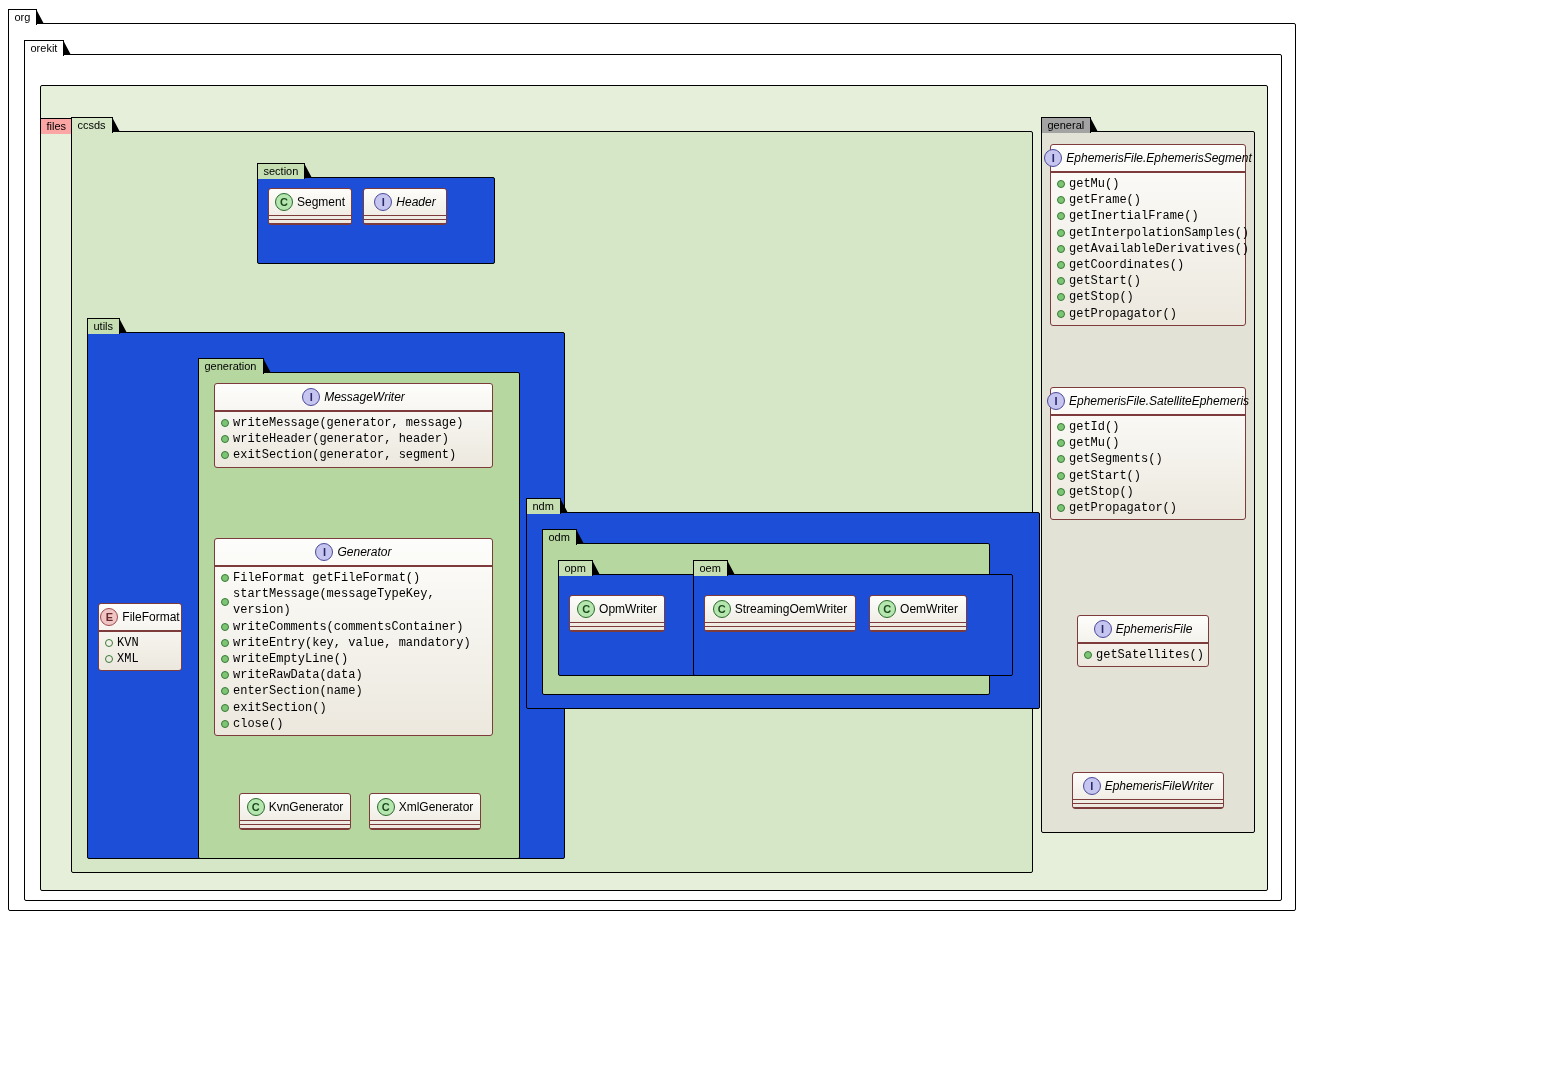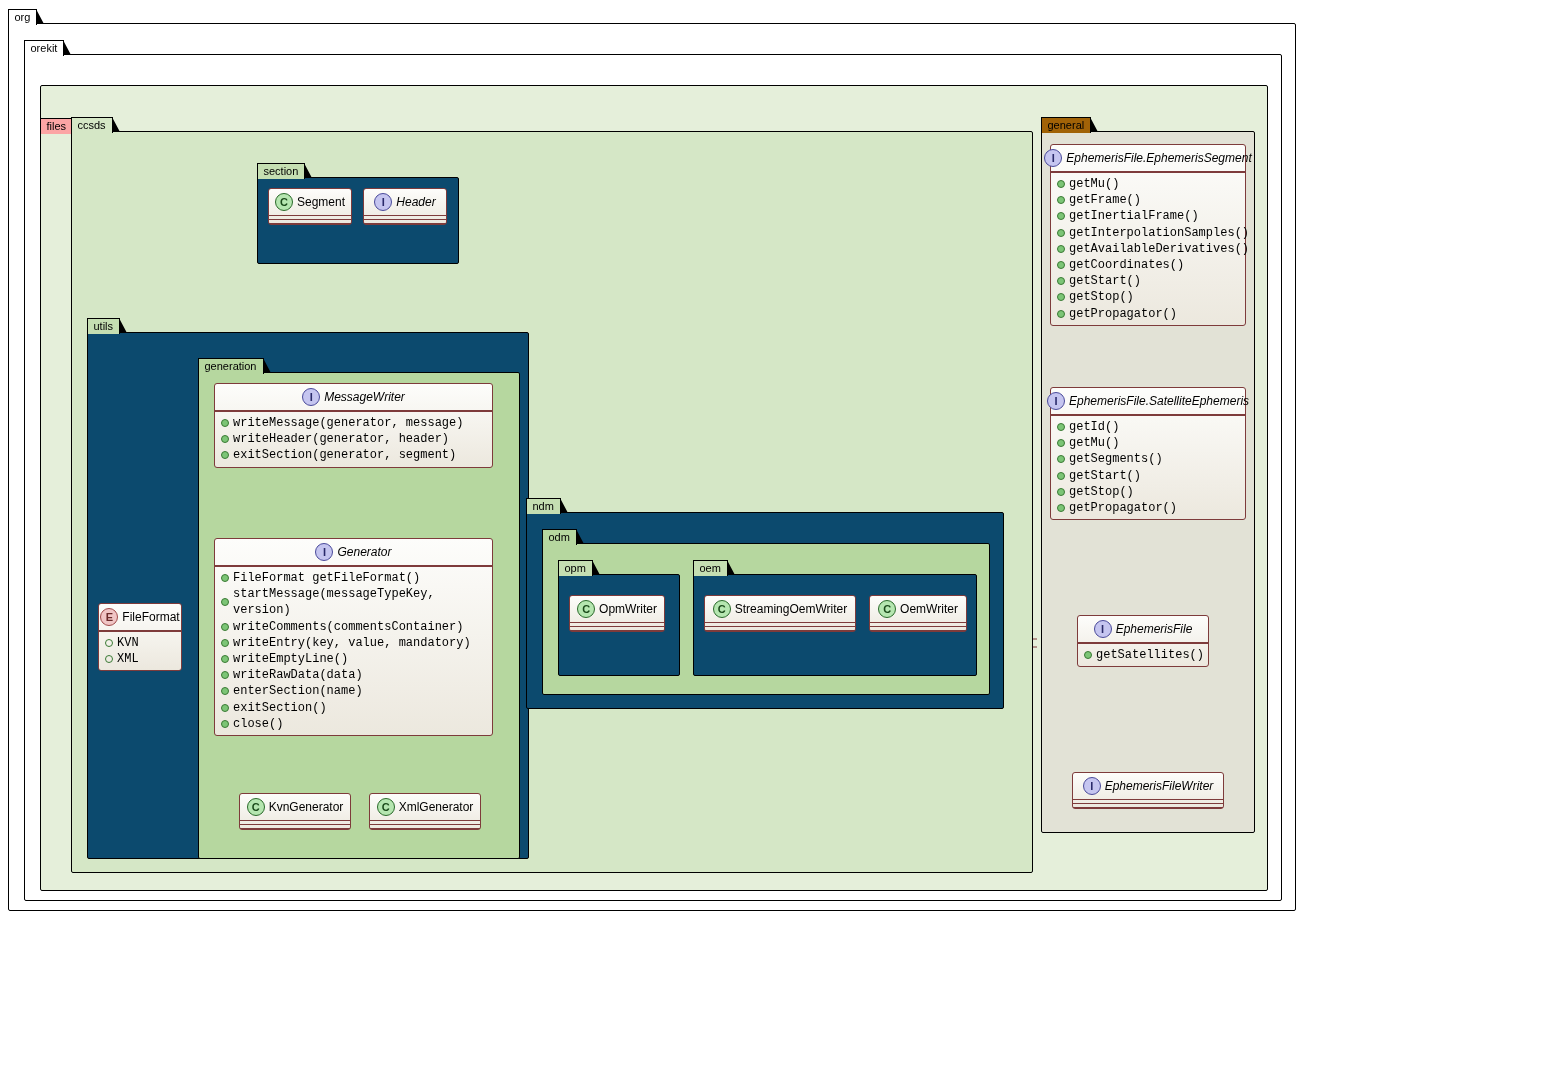--- a/index.html
+++ b/index.html
@@ -35,26 +35,26 @@
     height: 0;
     border-top: 15px solid transparent;
     border-left: 8px solid #000;
   }
   .pkg-white { background: #fff; }
   .pkg-white > .tab { background: #fff; }
   .pkg-green1 { background: #e5efda; border-color: #000; }
   .pkg-green1 > .tab { background: #fca5a5; margin-top: 47px; }
   .pkg-green2 { background: #d5e7c6; border-color: #000; }
   .pkg-green2 > .tab { background: #d5e7c6; }
-  .pkg-green3 { background: #0c4a6e; border-color: #000; }
+  .pkg-green3 { background: #1d4ed8; border-color: #000; padding-left: 36px; }
   .pkg-green3 > .tab { background: #c5dfb2; }
   .pkg-green4 { background: #b6d79f; border-color: #000; }
   .pkg-green4 > .tab { background: #b6d79f; }
   .pkg-general { background: #e2e2d6; border-color: #000; }
-  .pkg-general > .tab { background: #a16207; }
+  .pkg-general > .tab { background: #a3a3a3; }
 
   .cls {
     border: 1.5px solid #7e3b3b;
     border-radius: 3px;
     background: linear-gradient(#fdfdfb, #ece8de);
     position: absolute;
   }
   .cls .title {
     text-align: center;
     padding: 4px 6px;

